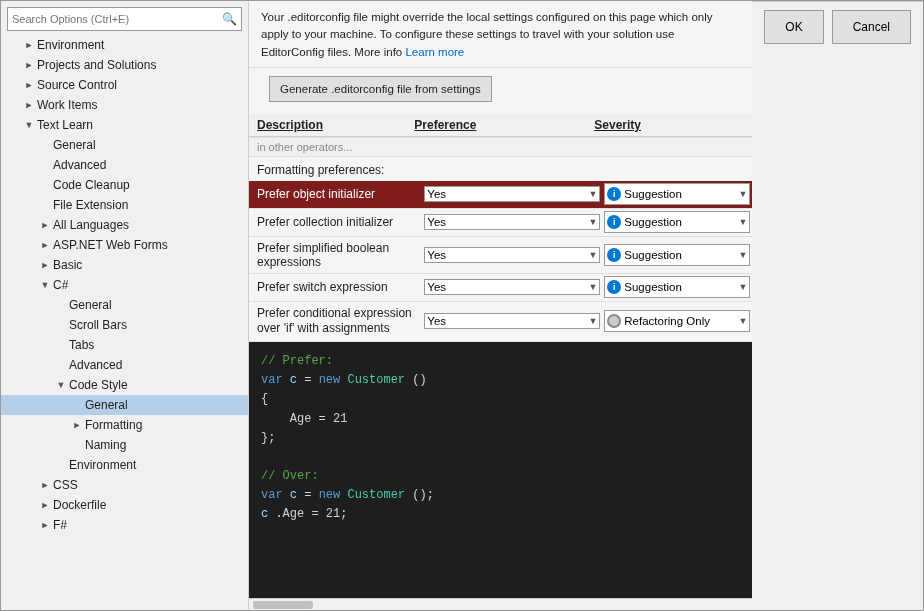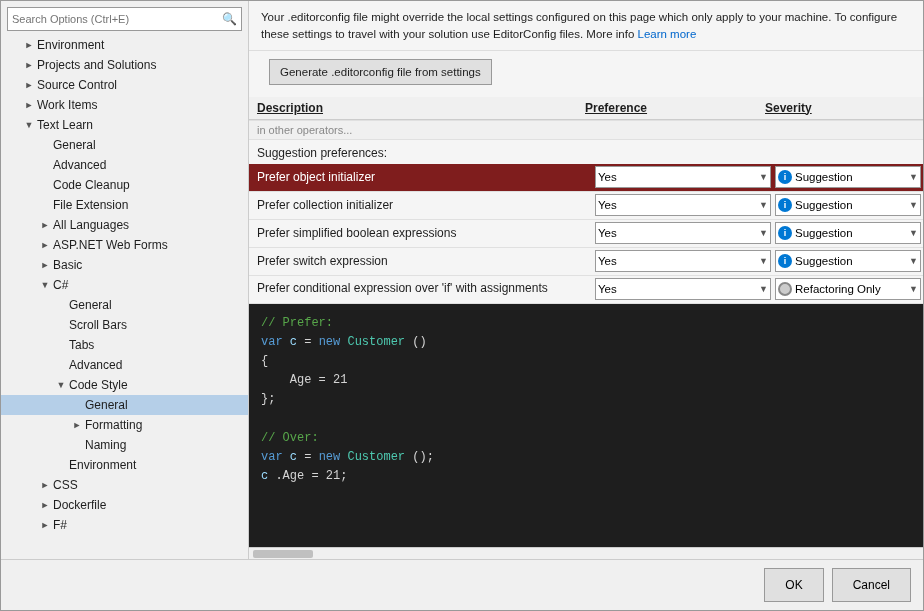--- a/index.html
+++ b/index.html
@@ -43,21 +43,21 @@
     .title-bar-btn {
       color: #fff;
       font-size: 14px;
       cursor: pointer;
       width: 20px;
       text-align: center;
       line-height: 1;
     }
     .dialog-body {
       display: flex;
-      flex-direction: column;
+      flex-direction: row;
       flex: 1;
       overflow: hidden;
     }
     .main-content {
       display: flex;
       flex: 1;
       overflow: hidden;
     }
     
     .left-panel {
@@ -202,21 +202,21 @@
     }
     .row-pref, .row-sev {
       display: flex;
       align-items: center;
     }
     .dropdown {
       border: 1px solid #999;
       background: #fff;
       font-size: 11.5px;
       padding: 2px 4px;
-      height: 22px;
+      height: 16px;
       display: flex;
       align-items: center;
       justify-content: space-between;
       cursor: pointer;
       min-width: 80px;
       flex: 1;
       margin: 2px;
     }
     .dropdown-arrow {
       font-size: 9px;
@@ -556,21 +556,21 @@
           <div class="table-header">
             <span class="table-header-cell">Description</span>
             <span class="table-header-cell">Preference</span>
             <span class="table-header-cell">Severity</span>
           </div>
 
           <div class="truncated-row" style="font-size:11px; color:#888; border-bottom:1px solid #e0e0e0; padding:3px 8px;">
             in other operators...
           </div>
 
-          <div class="expr-section-label">Suggestion preferences:</div>
+          <div class="expr-section-label">Formatting preferences:</div>
 
           <div class="table-row-item row-selected">
             <div class="row-desc">Prefer object initializer</div>
             <div class="row-pref">
               <div class="dropdown row-pref-inner">
                 <span>Yes</span>
                 <span class="dropdown-arrow">▼</span>
               </div>
             </div>
             <div class="row-sev">

